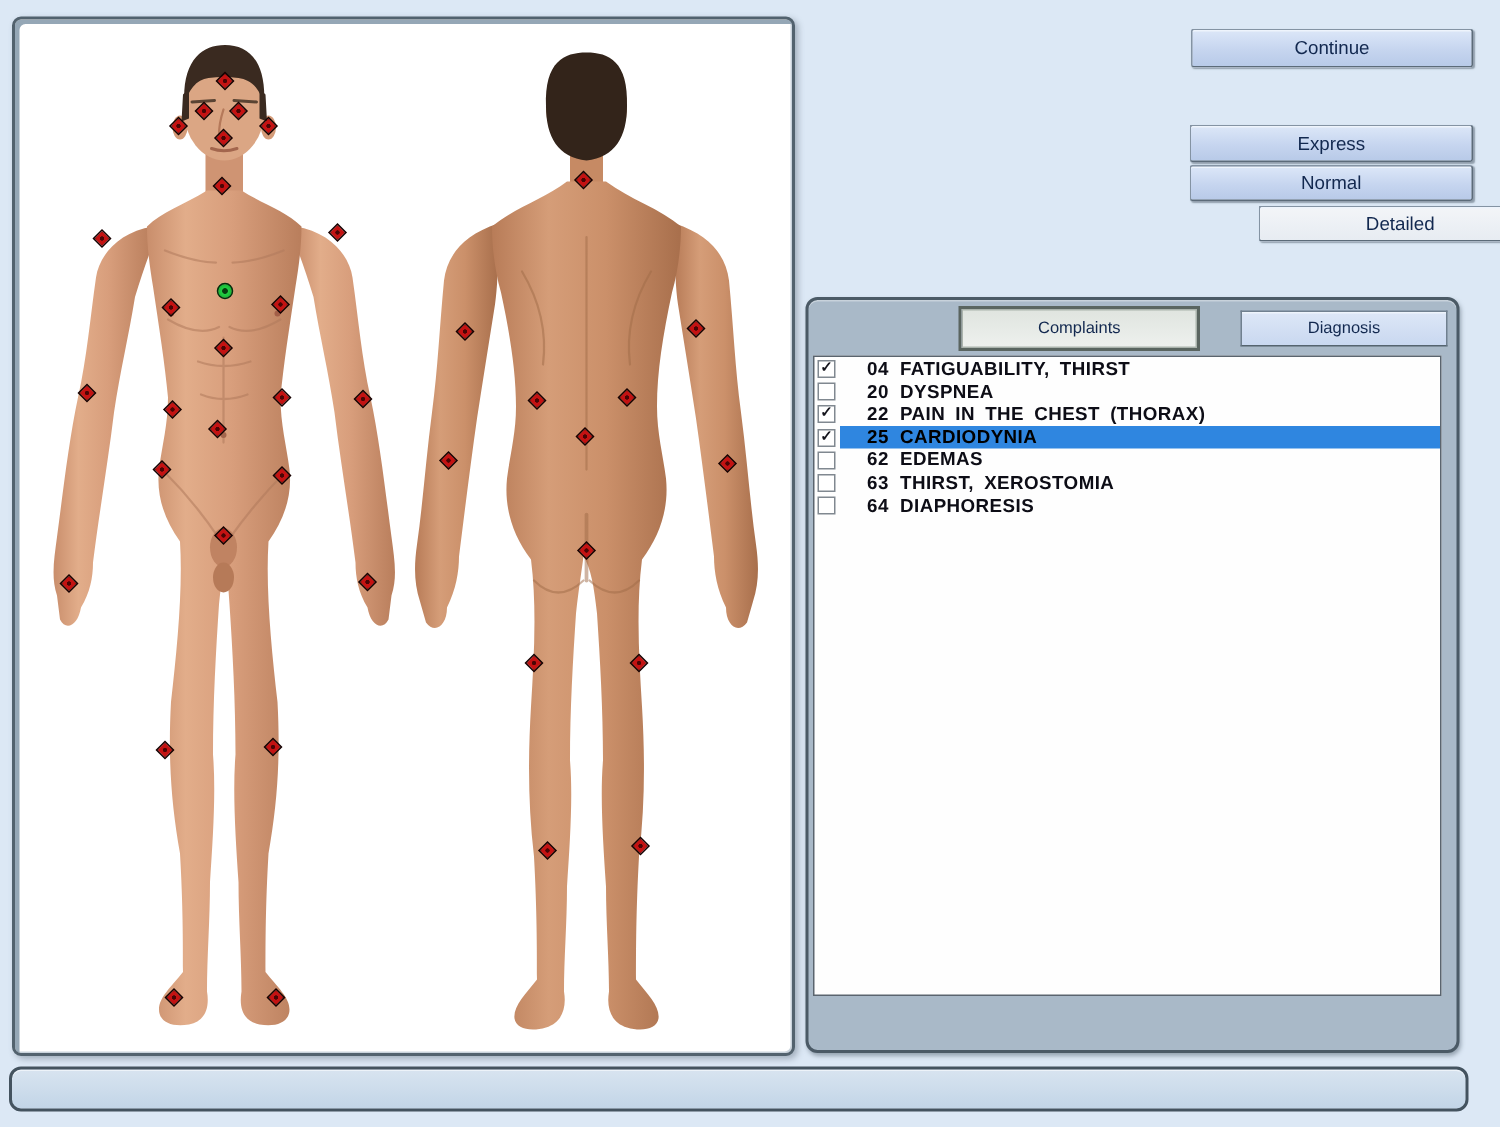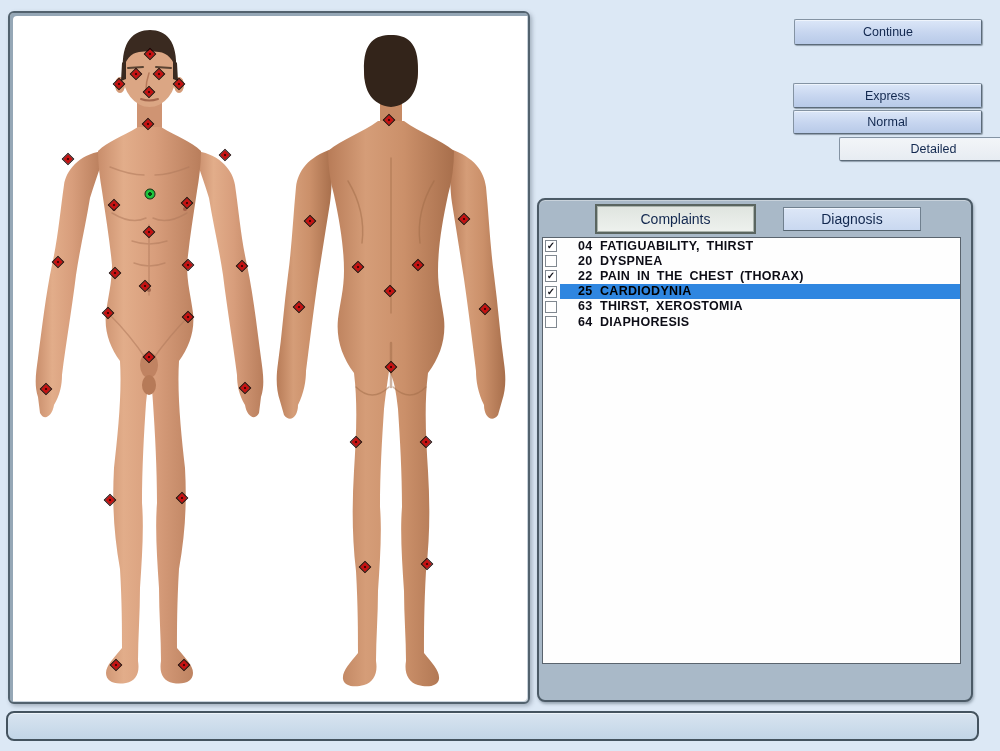--- a/index.html
+++ b/index.html
@@ -44,21 +44,21 @@
   #btn-detailed{left:793px;top:137px;width:187px;height:22px;}
   
   .complaints-panel{
     position:absolute;left:537px;top:198px;width:432px;height:500px;
     background:#a9b9c8;
     border:2px solid #4b5a66;border-radius:8px;
     box-shadow:1px 2px 3px rgba(80,95,110,.5), inset 0 1px 0 #c8d2db;
   }
   .tab{
     position:absolute;display:flex;align-items:center;justify-content:center;
-    font-size:14px;color:#12284f;
+    font-size:11px;color:#12284f;margin-left:44px;
   }
   #tab-complaints{
     left:56px;top:4px;width:157px;height:26px;
     background:linear-gradient(180deg,#dfe4df 0%,#eef1ee 100%);
     border:2px solid #5a6560;box-shadow:inset 0 0 0 1px #aab3ac;
   }
   #tab-diagnosis{
     left:244px;top:7px;width:136px;height:22px;
     background:linear-gradient(180deg,#dde7f7 0%,#c9d8f0 100%);
     border:1px solid #70808f;border-bottom-color:#55646f;
@@ -274,20 +274,27 @@
       <div class="lrow sel">
         <span class="cb">✓</span>
         <span class="rc">
           <span class="code">25</span>
           <span>CARDIODYNIA</span>
         </span>
       </div>
       <div class="lrow">
         <span class="cb"></span>
         <span class="rc">
+          <span class="code">62</span>
+          <span>EDEMAS</span>
+        </span>
+      </div>
+      <div class="lrow">
+        <span class="cb"></span>
+        <span class="rc">
           <span class="code">63</span>
           <span>THIRST, XEROSTOMIA</span>
         </span>
       </div>
       <div class="lrow">
         <span class="cb"></span>
         <span class="rc">
           <span class="code">64</span>
           <span>DIAPHORESIS</span>
         </span>

